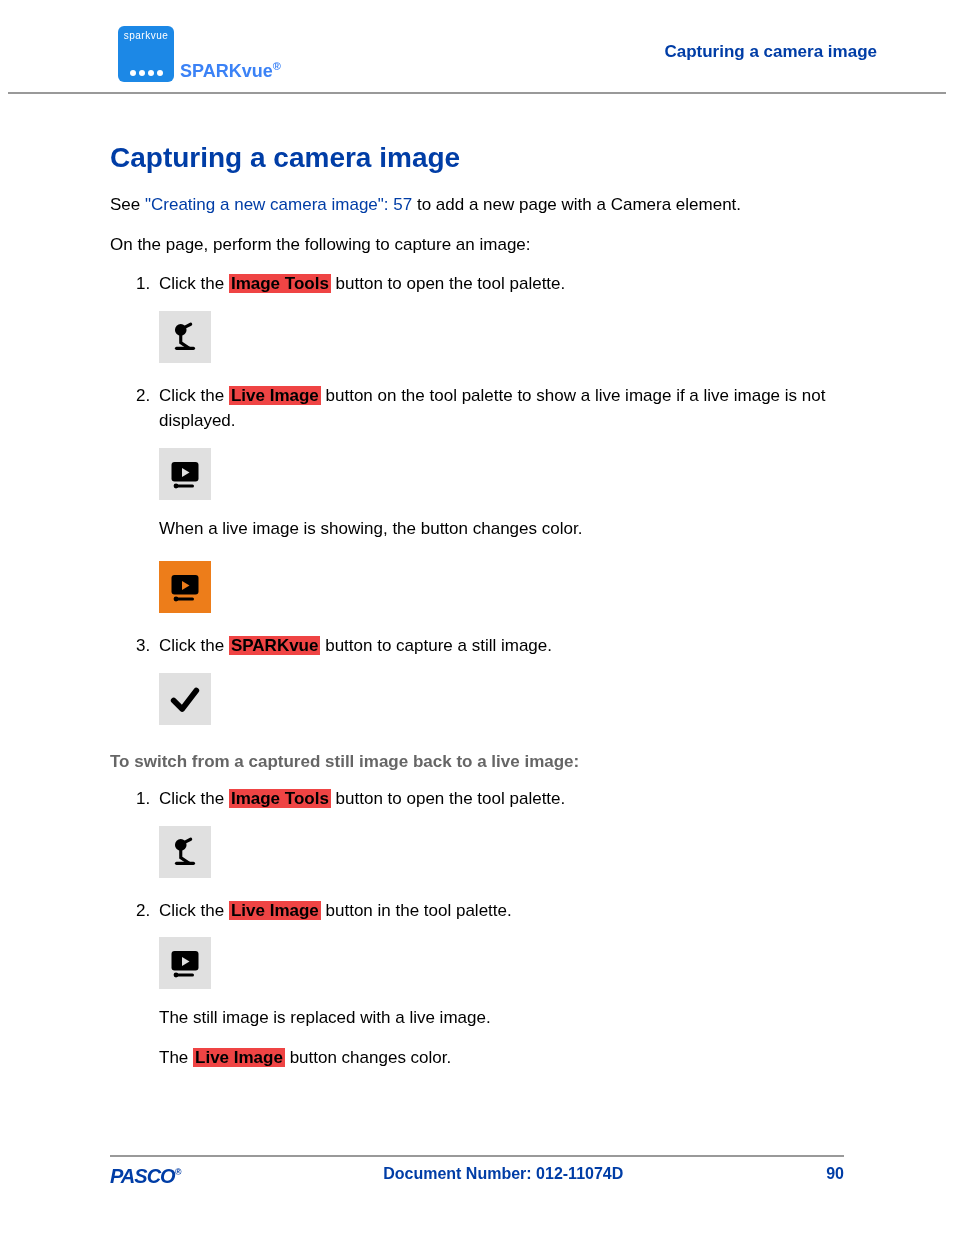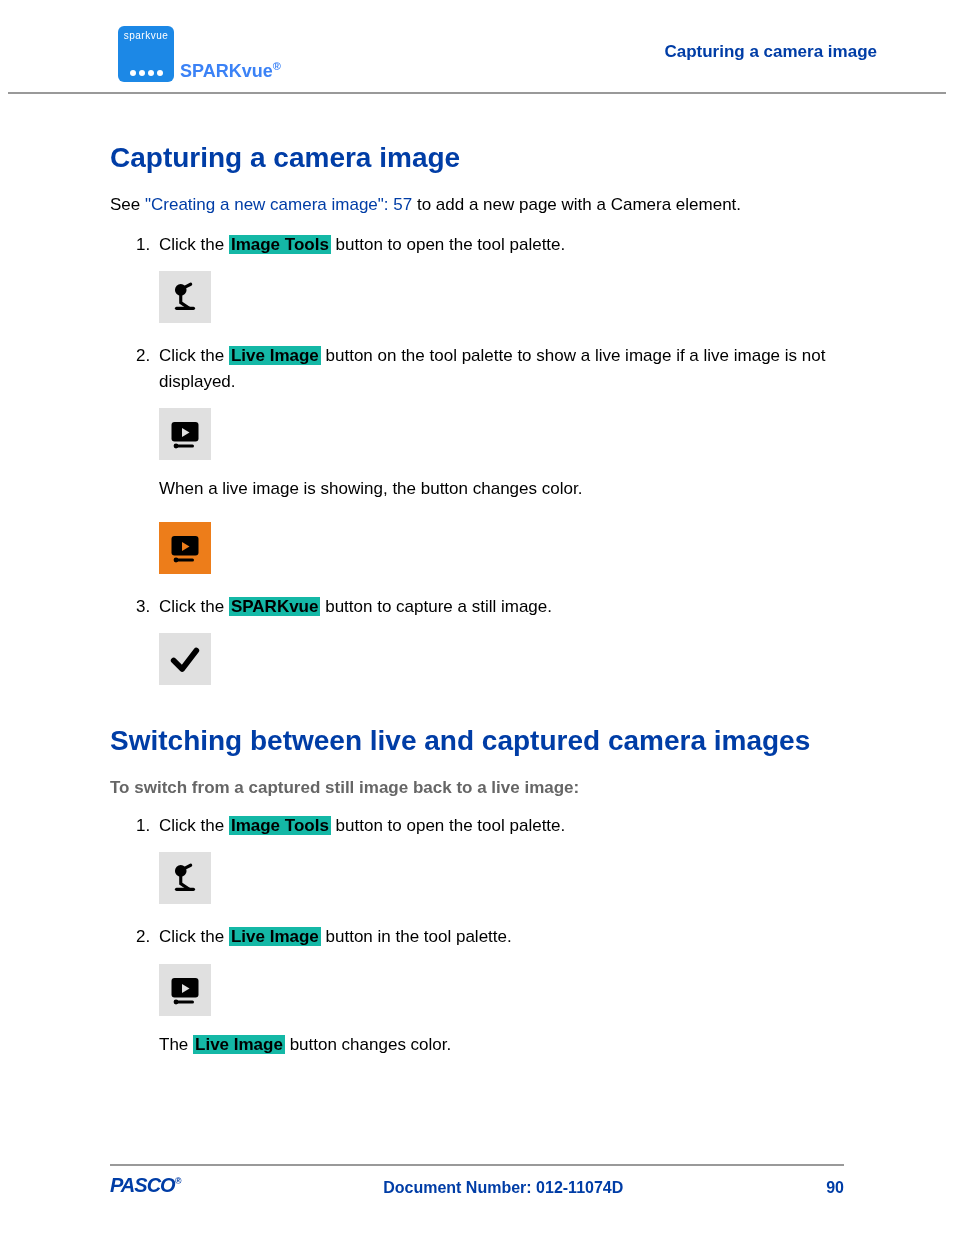--- a/index.html
+++ b/index.html
@@ -63,38 +63,38 @@
     color: #003da6;
     font-size: 28px;
     font-weight: bold;
     margin: 0 0 18px 0;
   }
   p { font-size: 17px; line-height: 1.5; margin: 6px 0 14px 0; }
   .link { color: #003da6; }
   ol { font-size: 17px; line-height: 1.5; padding-left: 45px; margin: 4px 0; }
   ol li { margin-bottom: 10px; padding-left: 4px; }
   .li-body { margin-top: 8px; }
-  .bold-hl { background: #14b8a6; font-weight: bold; padding: 0 2px; }
+  .bold-hl { background: #ef4444; font-weight: bold; padding: 0 2px; }
   .icon-slot {
     width: 52px; height: 52px;
     background: #e0e0e0;
     display: inline-flex; align-items: center; justify-content: center;
     margin: 6px 0 10px 0;
   }
   .icon-slot.orange { background: #ed7d1a; }
   .subheading {
     color: #666; font-weight: bold; font-size: 17px; margin: 14px 0 12px 0;
   }
   .footer {
     position: absolute;
-    bottom: 46px;
+    bottom: 55px;
     left: 110px; right: 110px;
     border-top: 2px solid #999;
     padding-top: 8px;
-    display: flex; justify-content: space-between; align-items: flex-end;
+    display: flex; justify-content: space-between; align-items: flex-start;
     color: #003da6; font-weight: bold; font-size: 16px; margin-top: 32px;
   }
   .footer-logo {
     font-style: italic; font-weight: 900; font-size: 20px; letter-spacing: -1px;
     color: #003da6;
   }
   .footer-logo sup { font-size: 9px; }
 </style>
 </head>
 <body>
@@ -121,20 +121,21 @@
     </div>
   </div>
 
   <div class="content">
 
     <h1 class="section-title">Capturing a camera image</h1>
 
     <p>
       <span>See </span><span class="link">"Creating a new camera image":  57</span><span> to add a new page with a Camera element.</span>
     </p>
+    <p>On the page, perform the following to capture an image:</p>
 
     <ol>
       <li>
         <span>Click the </span><span class="bold-hl">Image Tools</span><span> button to open the tool palette.</span>
         <div class="li-body">
           <div class="icon-slot">
             <svg width="34" height="34" viewBox="0 0 24 24" fill="none" stroke="#000" stroke-width="2.2">
                 <circle cx="9" cy="7" r="3" fill="#000"></circle>
                 <path d="M9 10 L9 16 L15 20" stroke-linecap="round"></path>
                 <path d="M6 20 L18 20" stroke-linecap="round"></path>
@@ -170,21 +171,20 @@
         <div class="li-body">
           <div class="icon-slot">
             <svg width="34" height="34" viewBox="0 0 24 24">
                 <path d="M4 13 L10 19 L20 6" stroke="#000" stroke-width="4" fill="none" stroke-linecap="round" stroke-linejoin="round"></path>
               </svg>
           </div>
         </div>
       </li>
     </ol>
 
-    <h1 class="section-title" style="margin-top:30px;">Switching between live and captured camera images</h1>
     <p class="subheading">To switch from a captured still image back to a live image:</p>
 
     <ol>
       <li>
         <span>Click the </span><span class="bold-hl">Image Tools</span><span> button to open the tool palette.</span>
         <div class="li-body">
           <div class="icon-slot">
             <svg width="34" height="34" viewBox="0 0 24 24" fill="none" stroke="#000" stroke-width="2.2">
                 <circle cx="9" cy="7" r="3" fill="#000"></circle>
                 <path d="M9 10 L9 16 L15 20" stroke-linecap="round"></path>
@@ -198,20 +198,21 @@
         <span>Click the </span><span class="bold-hl">Live Image</span><span> button in the tool palette.</span>
         <div class="li-body">
           <div class="icon-slot">
             <svg width="36" height="36" viewBox="0 0 24 24">
                 <rect x="3" y="4" width="18" height="13" rx="2" fill="#000"></rect>
                 <polygon points="10,8 10,14 15,11" fill="#e0e0e0"></polygon>
                 <rect x="6" y="19" width="12" height="2" rx="1" fill="#000"></rect>
                 <circle cx="6" cy="20" r="1.6" fill="#000"></circle>
               </svg>
           </div>
+          <p>The still image is replaced with a live image.</p>
           <p>
             <span>The </span><span class="bold-hl">Live Image</span><span> button changes color.</span>
           </p>
         </div>
       </li>
     </ol>
   </div>
 
   <div class="footer">
     <span class="footer-logo">

